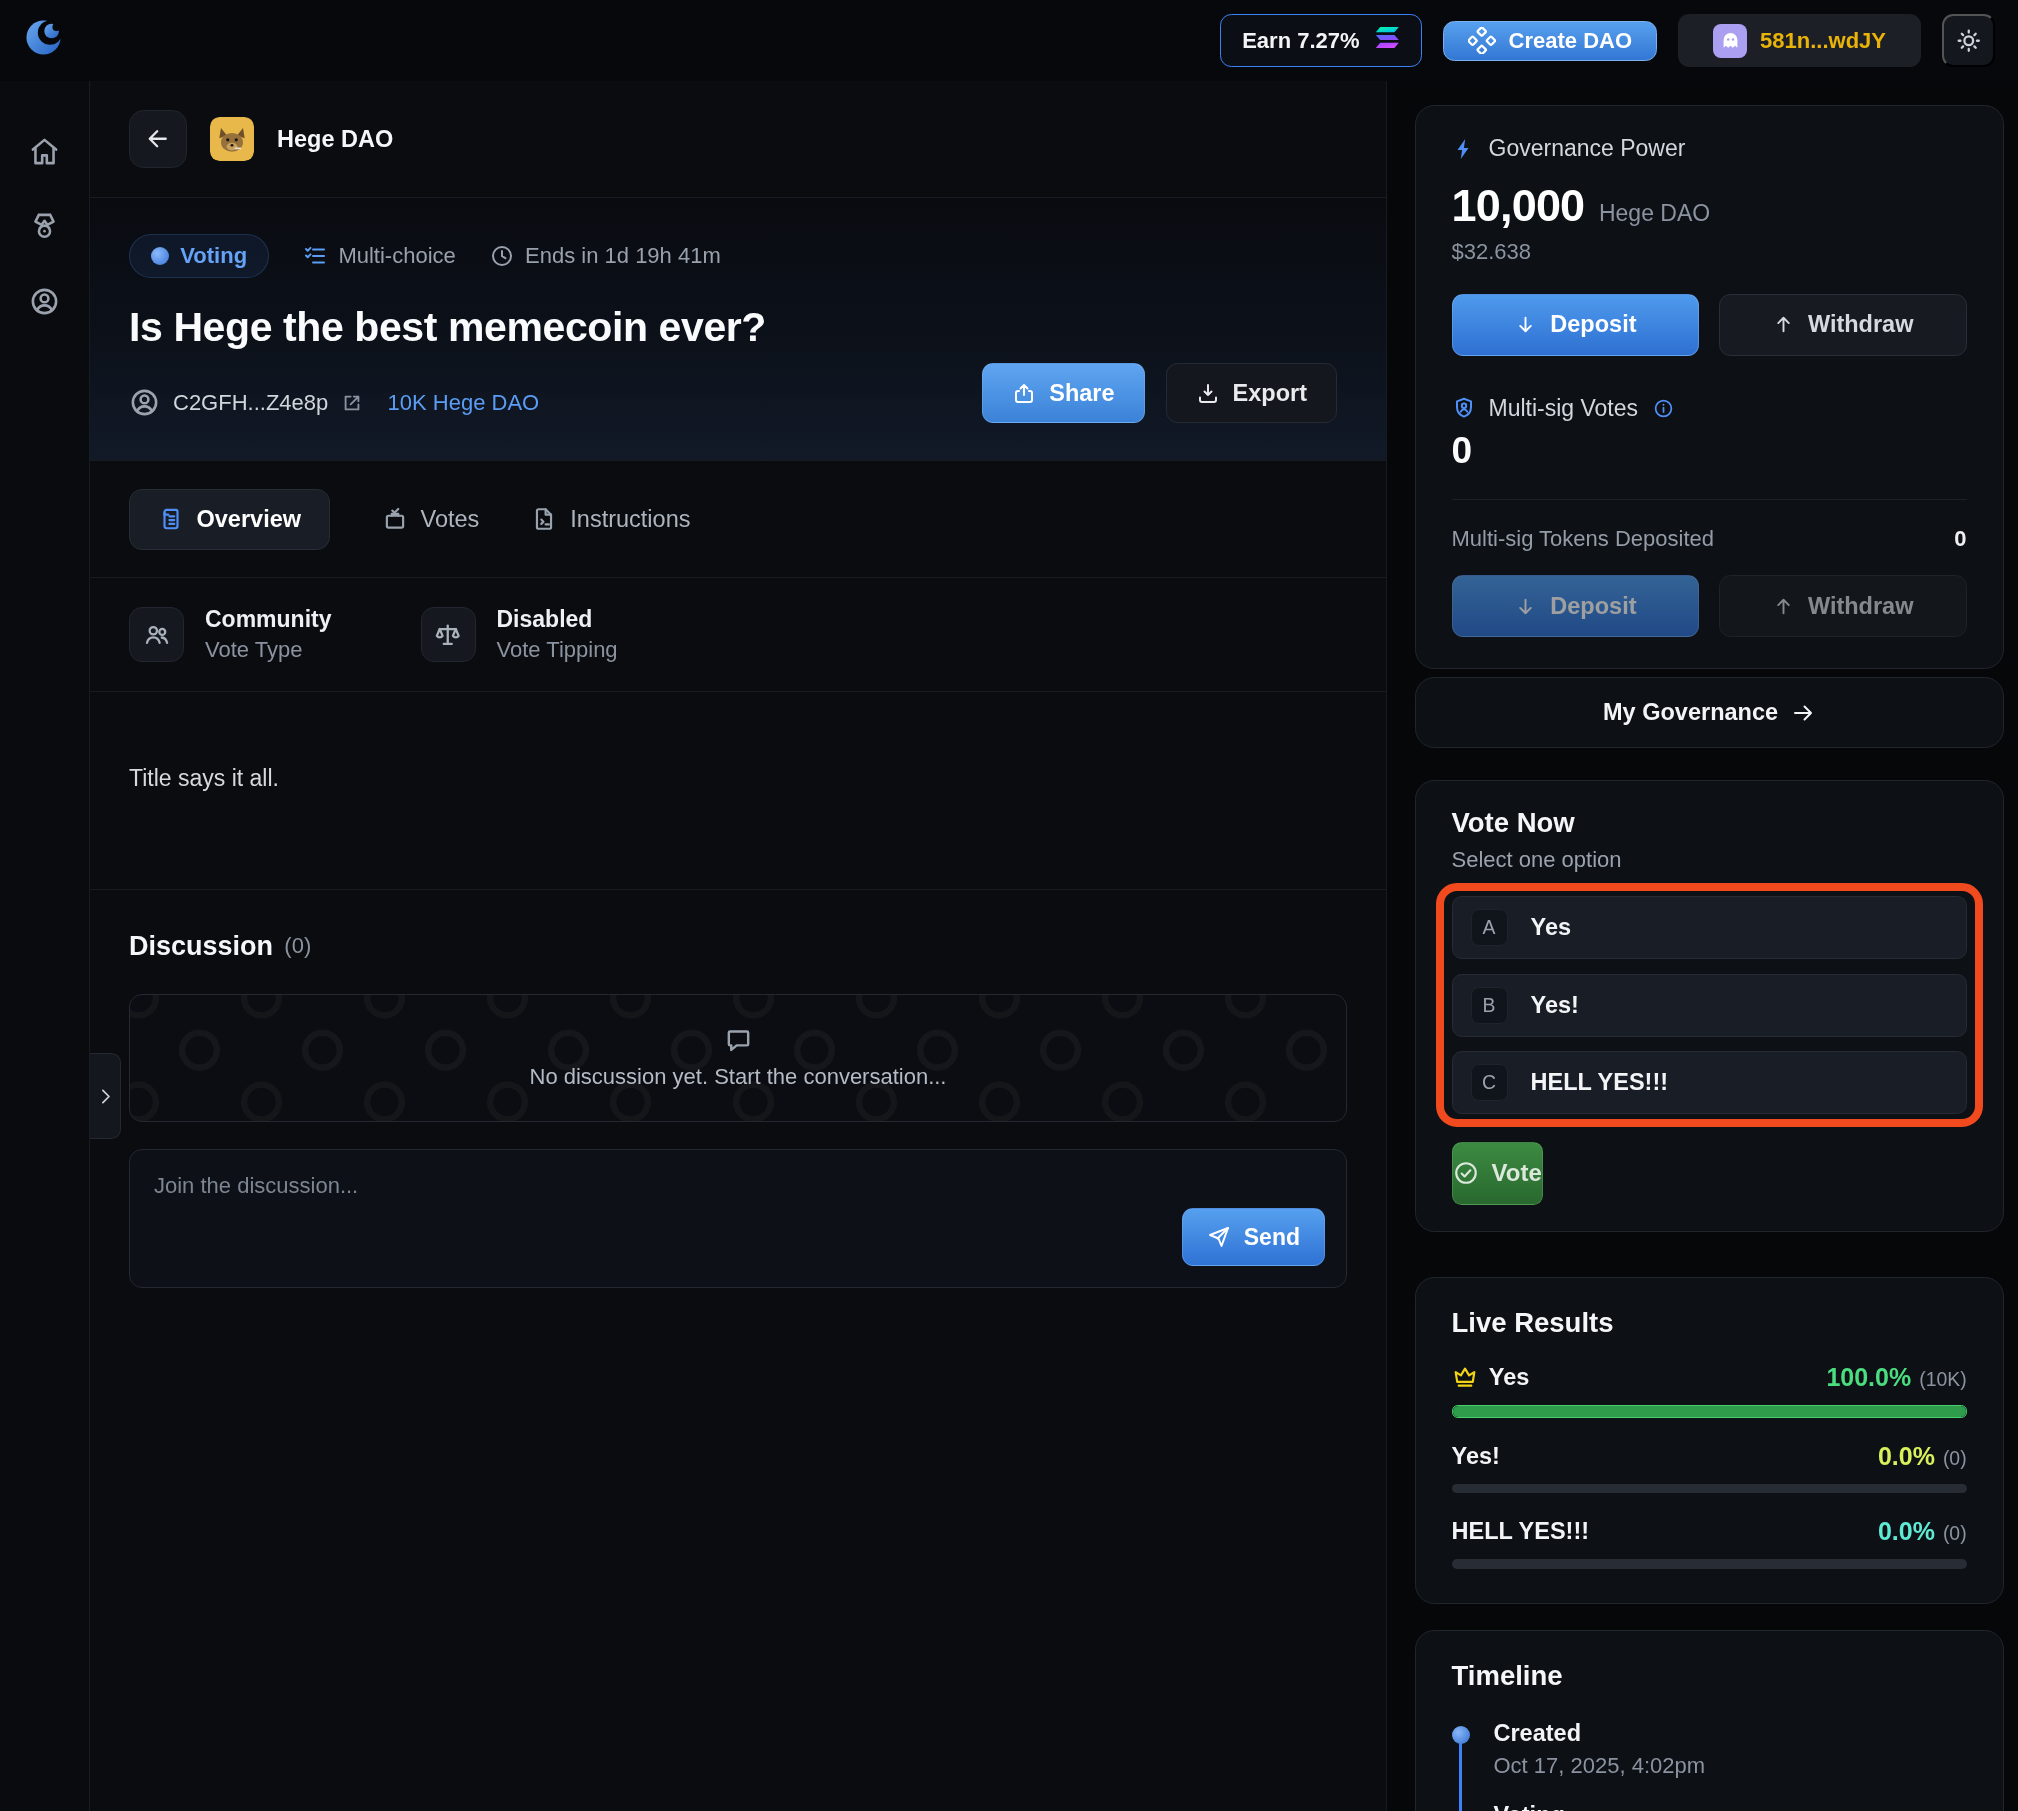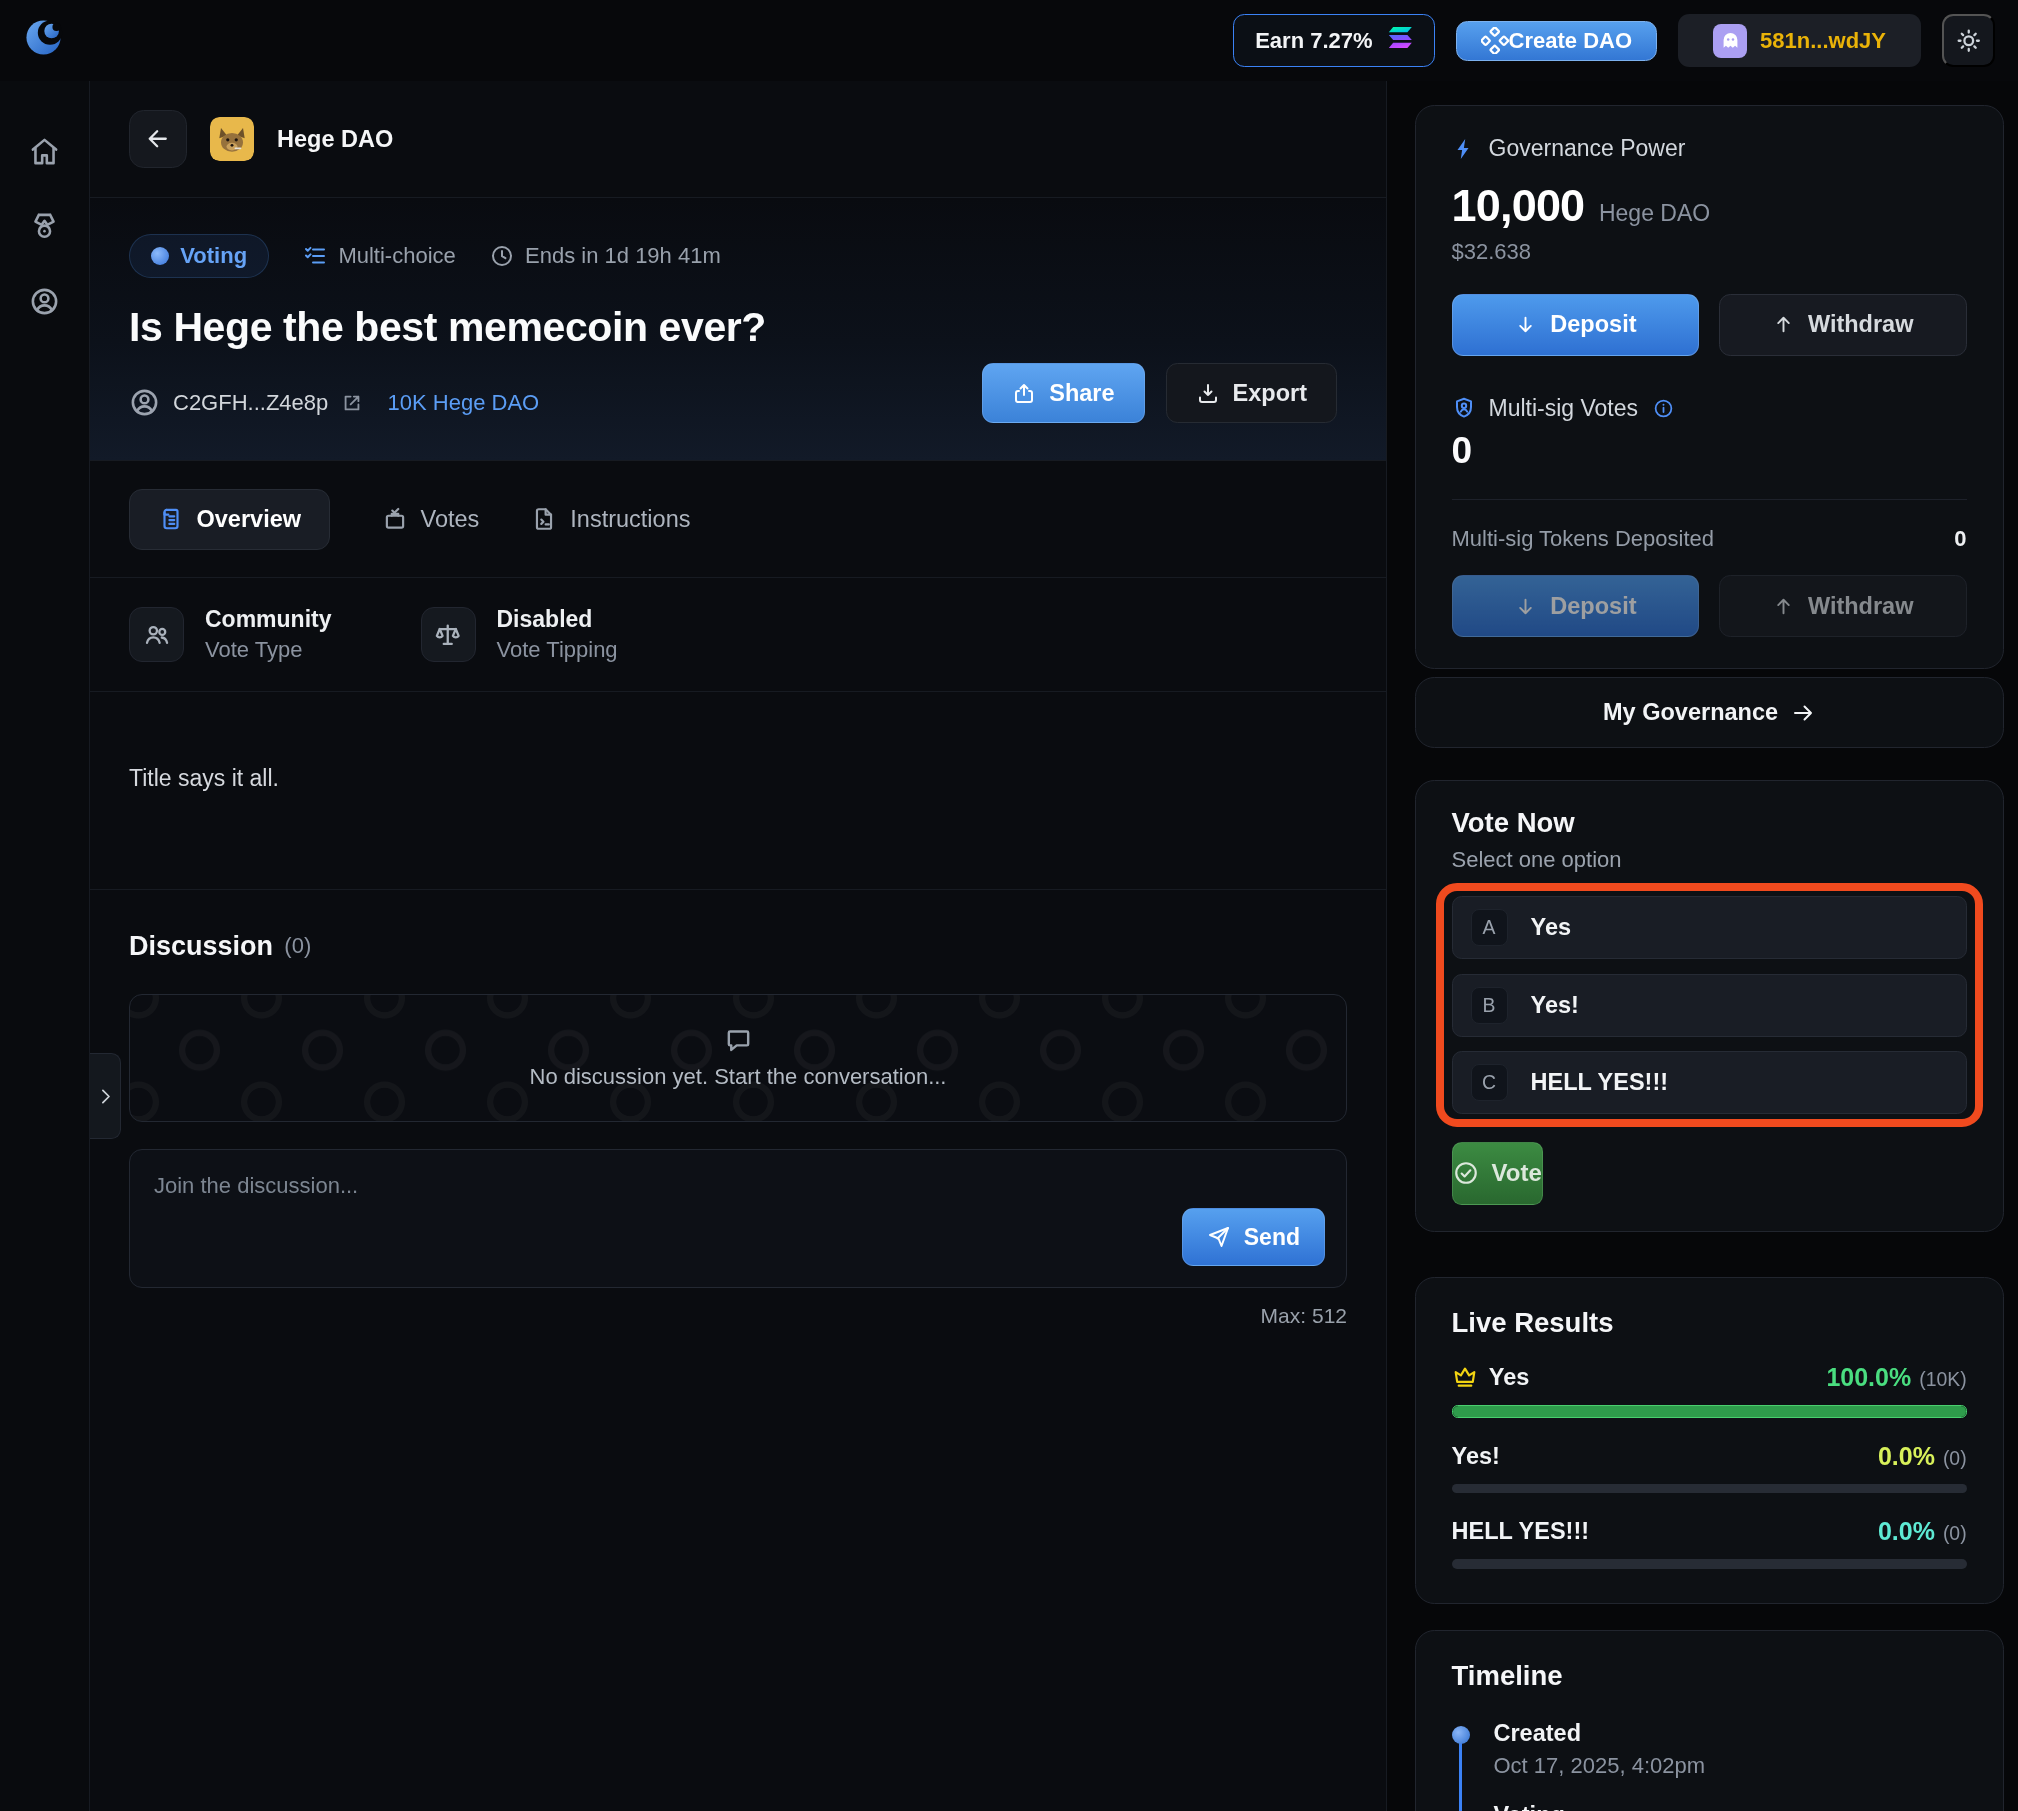--- a/index.html
+++ b/index.html
@@ -11,21 +11,21 @@
   }
   svg.ic { fill:none; stroke:currentColor; stroke-width:2; stroke-linecap:round; stroke-linejoin:round; display:block; }
 
   
   .topbar { height:81px; background:#07080b; display:flex; align-items:center; padding:0 24px; }
   .tb-right { margin-left:auto; display:flex; align-items:center; gap:21px; }
   .earn-pill { display:flex; align-items:center; gap:13px; height:53px; padding:0 21px; border-radius:11.3px;
     border:1.6px solid #3b82f6; background:#0b0f15; color:#f3f4f6; font-size:22px; font-weight:700; cursor:pointer;}
   .btn-createdao { height:40px; padding:0 24px; border-radius:11.3px;
     background:linear-gradient(180deg,#57a0ee,#3377d4); border:0.8px solid #7cb1ef;
-    color:#fff; font-size:22px; font-weight:700; display:flex; align-items:center; cursor:pointer;}
+    color:#fff; font-size:22px; font-weight:700; display:flex; gap:13px; align-items:center; cursor:pointer;}
   .wallet-pill { height:53px; padding:0 35px; border-radius:11.3px; background:#1c1f26;
     display:flex; gap:13px; align-items:center; font-size:22px; color:#eab308; font-weight:600; cursor:pointer;}
   .wallet-avatar { width:34px; height:34px; border-radius:8px; background:#ab9ff2;
     display:flex; align-items:center; justify-content:center; }
   .theme-btn { width:53px; height:53px; border-radius:11.3px; background:#14171d;
     display:flex; align-items:center; justify-content:center; color:#cdd3da; cursor:pointer;}
 
   
   .shell { display:flex; height:1730px; overflow:hidden; position:relative; }
   .sidenav { width:90px; flex-shrink:0; background:#090b0e; border-right:0.8px solid #171b22;
@@ -449,21 +449,20 @@
         <button class="send-btn">
           <span>
             <svg class="ic" width="24" height="24" viewBox="0 0 24 24">
               <path d="M21 3L10.5 13.5"></path>
                 <path d="M21 3l-6.5 18-3-7.5L3 10z"></path>
             </svg>
           </span>
           <span>Send</span>
         </button>
       </div>
-      <div class="max-note">Max: 512</div>
     </section>
   </main>
 
   <div class="expander">
     <span>
       <svg class="ic" width="21" height="21" viewBox="0 0 24 24" stroke-width="2.6">
           <path d="M9 5l7 7-7 7"></path>
         </svg>
     </span>
   </div>

